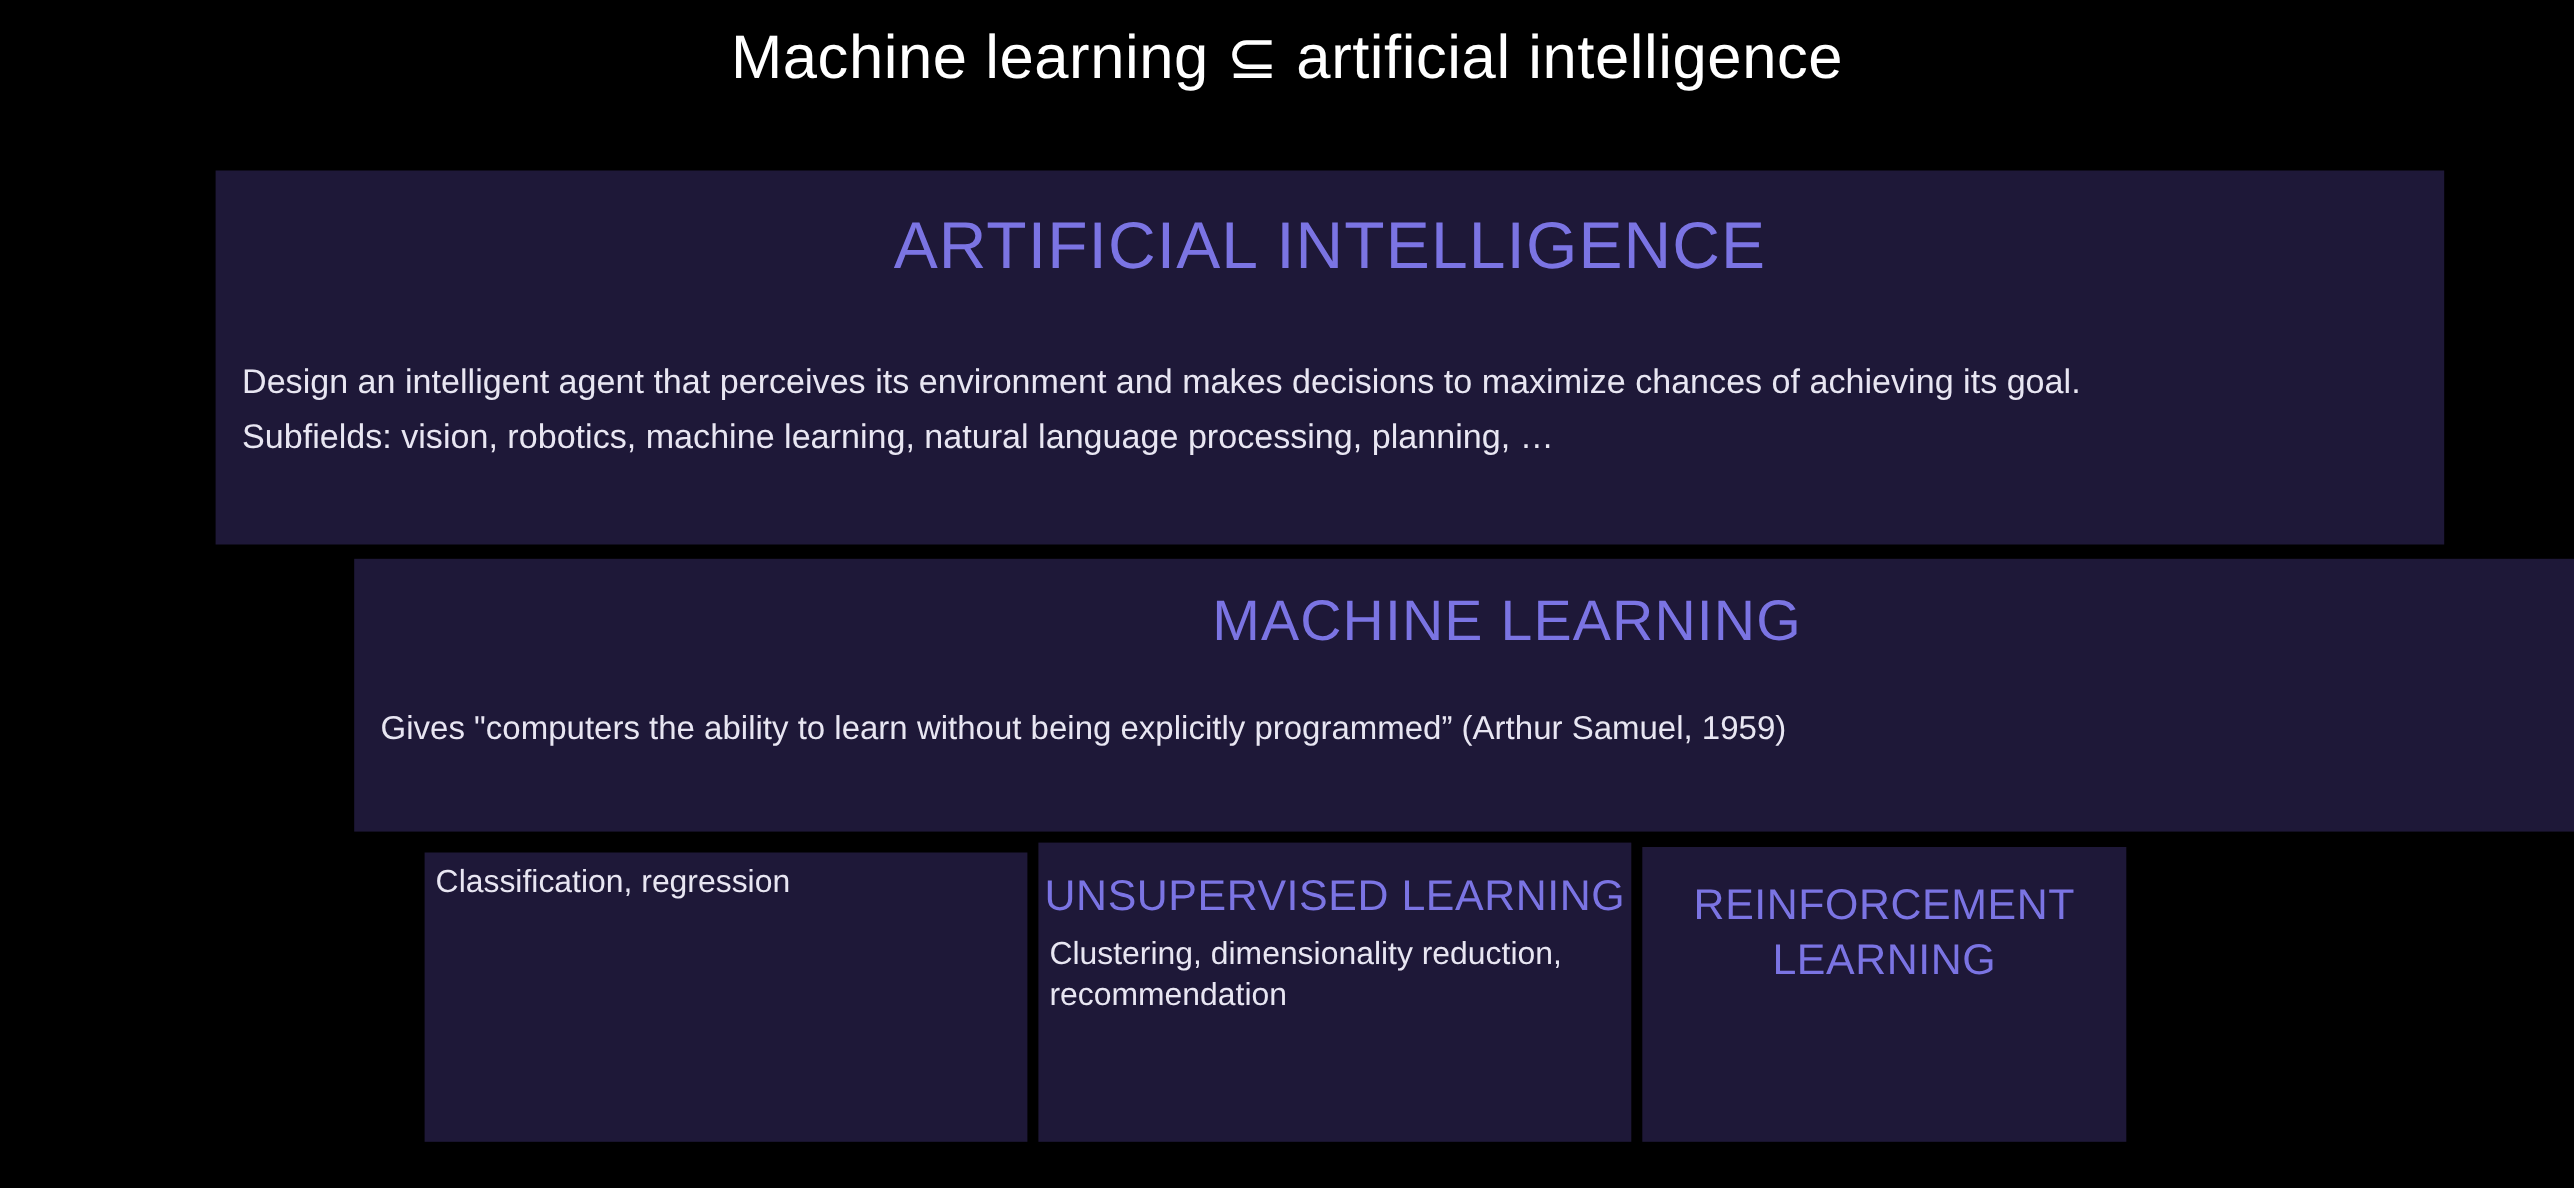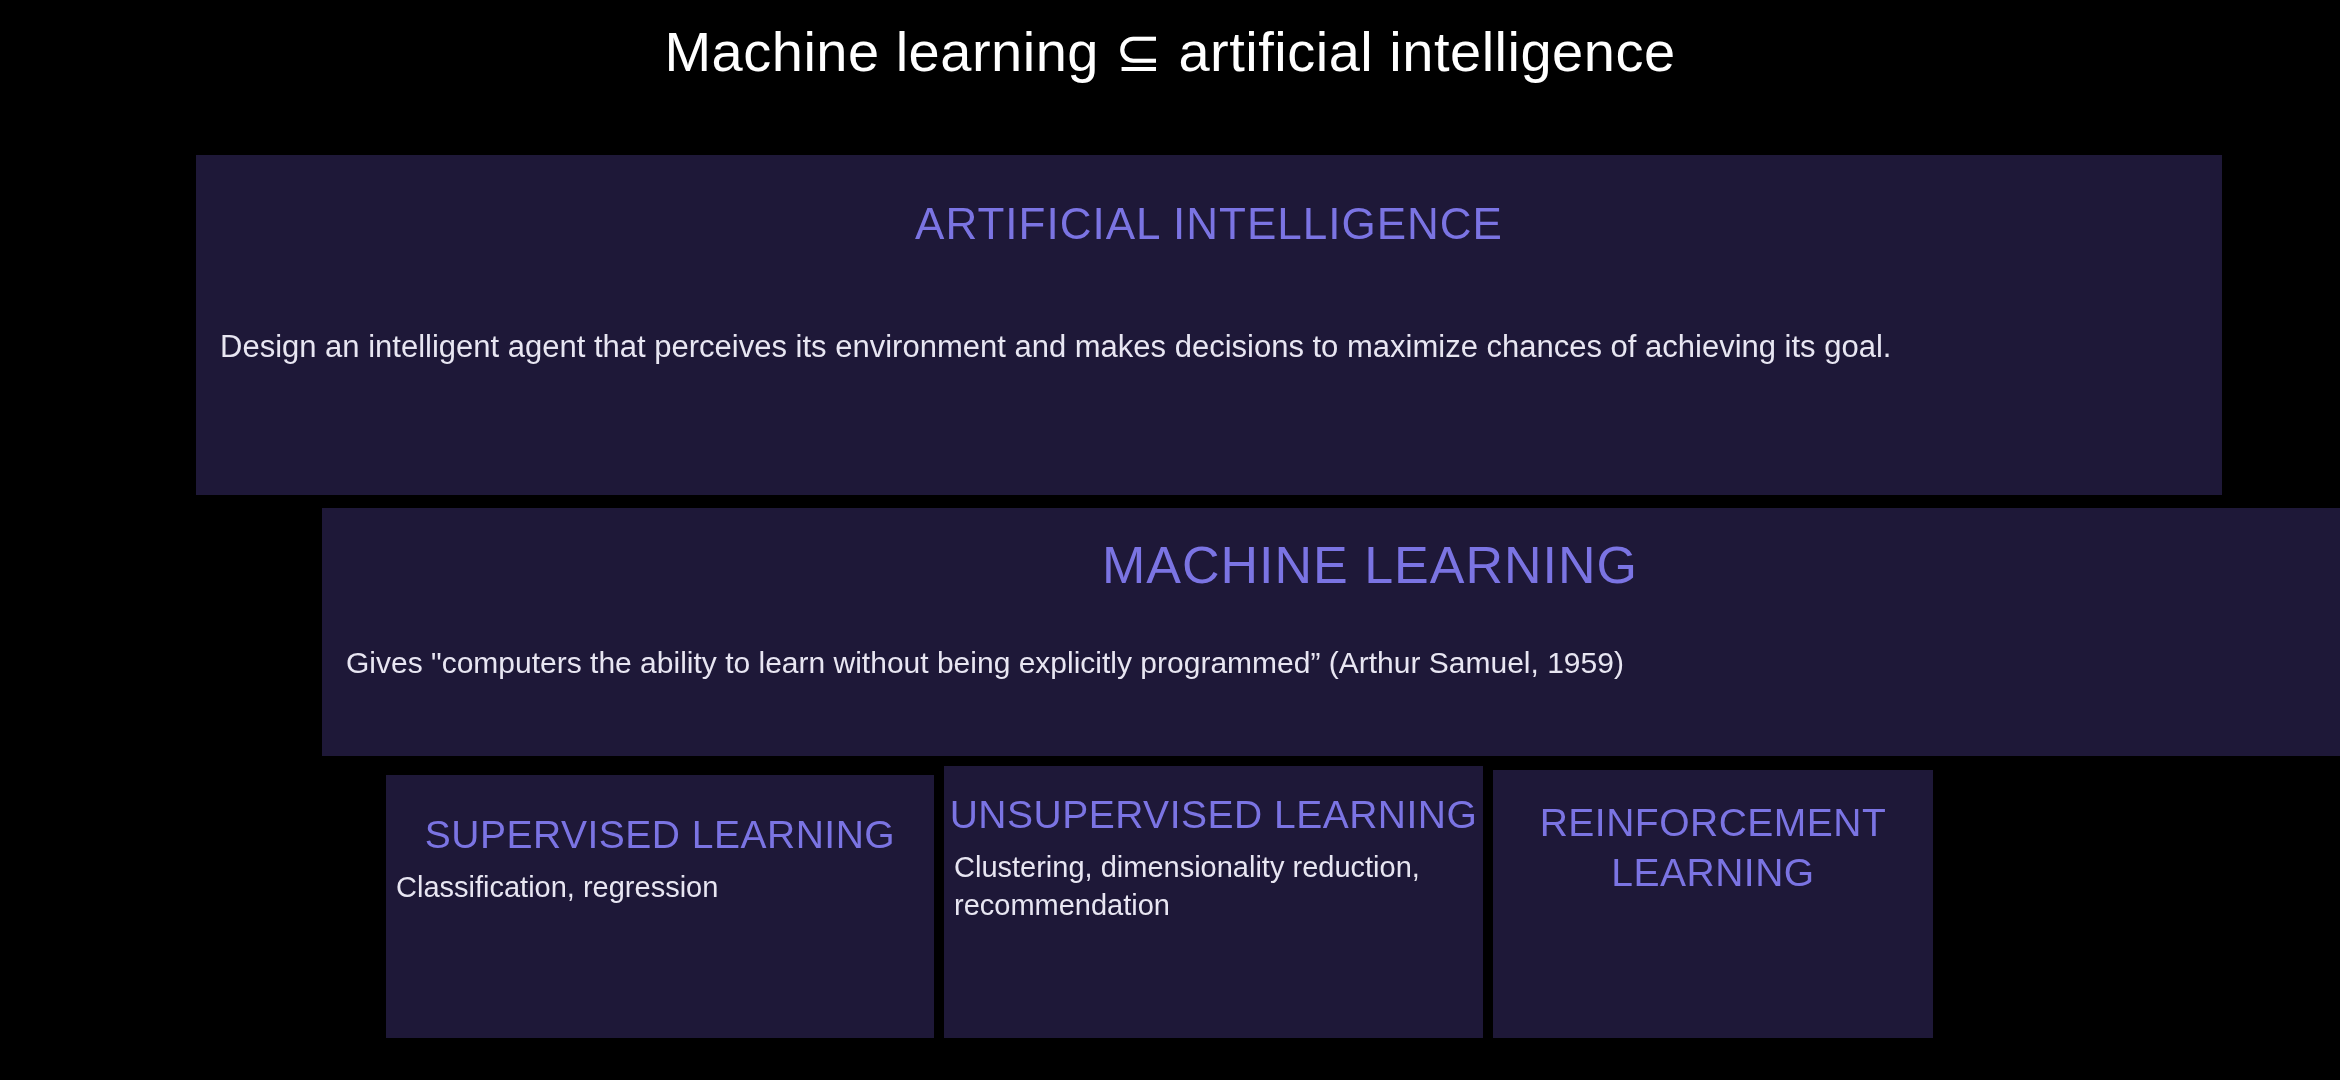--- a/index.html
+++ b/index.html
@@ -64,21 +64,21 @@
 
   
   #ai-panel {
     left: 196px;
     top: 155px;
     width: 2026px;
     height: 340px;
   }
   #ai-panel .panel-heading {
     margin-top: 33px;
-    font-size: 44px;
+    font-size: 60px;
     line-height: 72px;
   }
   #ai-panel .panel-body {
     margin-top: 62px;
     font-size: 31px;
     line-height: 50px;
     padding: 0 24px;
   }
 
   
@@ -149,32 +149,32 @@
 <body>
 
 <div id="slide">
 
   <div class="slide-title">Machine learning ⊆ artificial intelligence</div>
 
   <div class="panel" id="ai-panel">
     <div class="panel-heading">ARTIFICIAL INTELLIGENCE</div>
     <div class="panel-body">
       <div>Design an intelligent agent that perceives its environment and makes decisions to maximize chances of achieving its goal.</div>
+      <div>Subfields: vision, robotics, machine learning, natural language processing, planning, …</div>
     </div>
   </div>
 
   <div class="panel" id="ml-panel">
     <div class="panel-heading">MACHINE LEARNING</div>
     <div class="panel-body">
       <div>Gives "computers the ability to learn without being explicitly programmed” (Arthur Samuel, 1959)</div>
     </div>
   </div>
 
   <div class="sub-panel" id="sub-supervised">
-    <div class="panel-heading">SUPERVISED LEARNING</div>
     <div class="panel-body">Classification, regression</div>
   </div>
 
   <div class="sub-panel" id="sub-unsupervised">
     <div class="panel-heading">UNSUPERVISED LEARNING</div>
     <div class="panel-body">Clustering, dimensionality reduction, recommendation</div>
   </div>
 
   <div class="sub-panel" id="sub-reinforcement">
     <div class="panel-heading">REINFORCEMENT LEARNING</div>

